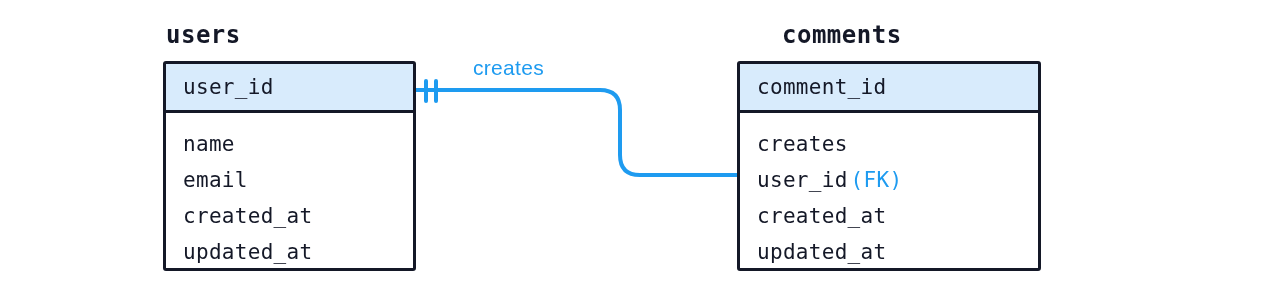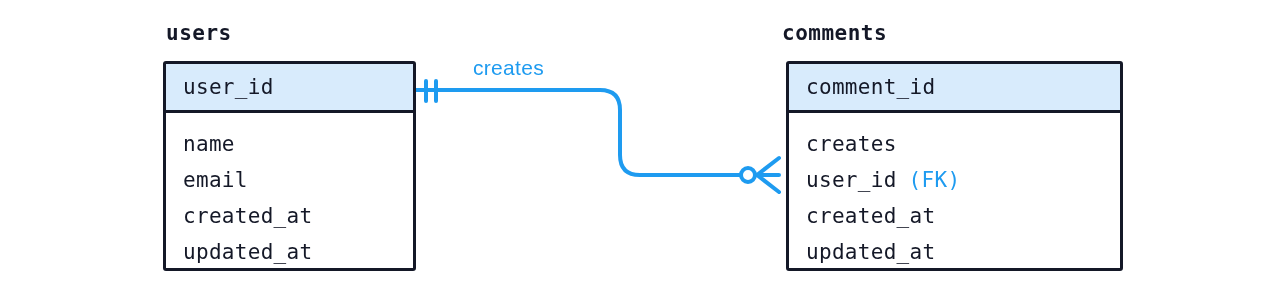--- a/index.html
+++ b/index.html
@@ -26,21 +26,21 @@
     box-sizing: border-box;
     border: 3px solid #141827;
     border-radius: 3px;
     background: #ffffff;
     overflow: hidden;
   }
   .entity-title {
     position: absolute;
     font-family: "DejaVu Sans Mono", monospace;
     font-weight: bold;
-    font-size: 21px;
+    font-size: 24px;
     letter-spacing: 0.5px;
     color: #141827;
     white-space: nowrap;
   }
   .pk-row {
     box-sizing: border-box;
     height: 49px;
     background: #d8ebfc;
     border-bottom: 3px solid #141827;
     display: flex;
@@ -62,21 +62,21 @@
     align-items: center;
   }
   .attr-row .field-text {
     font-size: 21px;
     color: #141827;
     letter-spacing: 0.3px;
     white-space: nowrap;
   }
   .fk-tag {
     color: #1e9bf0;
-    margin-left: 12px;
+    margin-left: 3px;
     font-size: 21px;
     letter-spacing: 0.3px;
   }
 
   
   #rel-layer {
     position: absolute;
     left: 0;
     top: 0;
     width: 1280px;
@@ -129,21 +129,21 @@
         <span class="field-text">created_at</span>
       </div>
       <div class="attr-row">
         <span class="field-text">updated_at</span>
       </div>
     </div>
   </div>
 
   <div class="entity-title" style="left:782px; top:21px;">comments</div>
 
-  <div class="entity" style="left:786px; top:61px; width:337px; height:210px;">
+  <div class="entity" style="left:737px; top:61px; width:304px; height:210px;">
 
     <div class="pk-row">
       <span class="field-text">comment_id</span>
     </div>
 
     <div class="attr-list">
       <div class="attr-row">
         <span class="field-text">creates</span>
       </div>
       <div class="attr-row">

